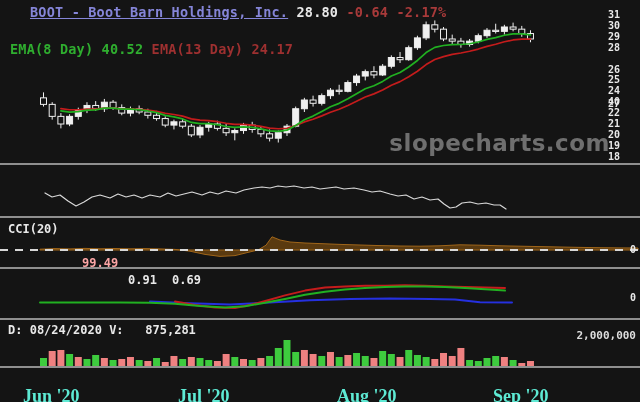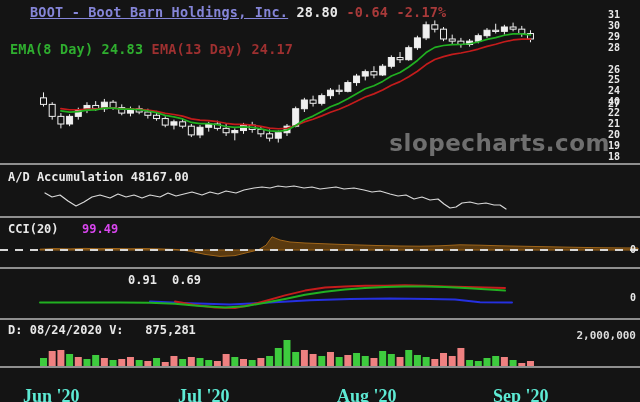--- a/index.html
+++ b/index.html
@@ -16,21 +16,21 @@
   #h1{top:4px;left:30px;}
   #h2{top:22px;left:18px;color:#e9e9e9;}
   #h3{top:41px;left:10px;}
   .sym{color:#8585d8;text-decoration:underline;}
   .white{color:#e9e9e9;}
   .red-txt{color:#a83a3a;}
   .green-txt{color:#2fae2f;text-align:center;}
   .dimred-txt{color:#9e3030;}
   
   .plabel{position:absolute;font-size:12px;color:#e9e9e9;white-space:pre;}
-  .dimorange{color:#d946ef;}
+  .dimorange{color:#fca5a5;margin-top:34px;}
   .zero-lbl{position:absolute;right:4px;font-size:10px;color:#e9e9e9;}
   .vol-scale{position:absolute;right:4px;top:329px;font-size:11px;color:#dcdcdc;letter-spacing:0;}
   
   #price-axis span{position:absolute;right:6px;width:26px;font-size:10px;color:#e9e9e9;}
   #x-axis span{position:absolute;top:12px;font-family:"Liberation Serif","DejaVu Serif",serif;font-weight:bold;font-size:18px;color:#5eead4;}
   #x-axis{position:absolute;top:374px;left:0;width:640px;height:28px;}
   #watermark{position:absolute;right:30px;top:130px;font-family:"DejaVu Sans","Liberation Sans",sans-serif;
     font-weight:bold;font-size:23px;color:#6f6f6f;letter-spacing:0.5px;}
 </style>
 </head>
@@ -155,21 +155,21 @@
         <line x1="530.476" y1="30.259999999999984" x2="530.476" y2="42.25" stroke="#f0f0f0" stroke-width="1"></line>
         <rect x="527.476" y="33.529999999999994" width="6" height="5.449999999999996" fill="#141414" stroke="#f0f0f0" stroke-width="1"></rect>
         <polyline points="60.891999999999996,108.65102040816323 69.588,109.75373177842563 78.28399999999999,109.76462723865052 86.97999999999999,109.15110906170044 95.676,109.09237919574323 104.372,108.10775359635133 113.068,108.04236022544396 121.764,108.76488019323767 130.45999999999998,108.76132587991799 139.156,109.22542218278682 147.852,110.09036187096011 156.548,111.2988816036801 165.244,113.26904137458294 173.94,114.49060689249964 182.636,116.1605201935711 191.332,118.83758873734664 200.028,120.04221891772568 208.724,120.60761621519343 217.42,121.71509961302291 226.11599999999999,123.28722823973389 234.81199999999998,124.32333849120046 243.50799999999998,124.4328615638861 252.204,125.14959562618807 260.9,126.38679625101835 269.596,128.07011107230147 278.29200000000003,128.7343809191155 286.988,128.36946935924186 295.68399999999997,125.56525945077873 304.38,121.91593667209604 313.07599999999996,119.25508857608231 321.772,115.88436163664198 330.468,112.21659568855026 339.164,109.22851059018593 347.86,105.42158050587364 356.556,101.22421186217741 365.252,97.00361016758062 373.948,93.85309442935481 382.644,89.90693808230414 391.34,85.2788040705464 400.036,81.62326063189691 408.73199999999997,76.77708054162589 417.428,71.22178332139364 426.12399999999997,64.59152856119451 434.82,59.531310195309565 443.51599999999996,56.595408738836745 452.212,54.39035034757434 460.908,52.96744315506371 469.604,51.28066556148317 478.3,49.05628476698553 486.996,46.37110122884471 495.692,44.225229624723994 504.388,41.763053964049085 513.0840000000001,39.964046254899195 521.78,39.04489678991356 530.476,39.03562581992588" fill="none" stroke="#c41c1c" stroke-width="1.7" stroke-linejoin="round" stroke-linecap="round"></polyline>
         <polyline points="60.891999999999996,110.81234567901231 69.588,112.04737997256514 78.28399999999999,111.55462886755066 86.97999999999999,110.20248911920606 95.676,109.87749153716027 104.372,108.17138230668019 113.068,108.05551957186238 121.764,109.17651522255963 130.45999999999998,109.0795118397686 139.156,109.73073143093112 147.852,110.96390222405752 156.548,112.64970172982248 165.244,115.41421245652859 173.94,116.83772079952224 182.636,118.91378284407283 191.332,122.46627554538998 200.028,123.53376986863663 208.724,123.63737656449518 217.42,124.68684843905183 226.11599999999999,126.47199323037368 234.81199999999998,127.37599473473512 243.50799999999998,126.86799590479401 252.204,127.4417745926176 260.9,128.85693579425813 269.596,130.92650561775633 278.29200000000003,131.32505992492162 286.988,130.181713274939 295.68399999999997,125.41688810273034 304.38,119.7731351910125 313.07599999999996,116.11021625967639 321.772,111.56572375752609 330.468,106.82000736696475 339.164,103.37111684097259 347.86,98.75086865408979 356.556,93.70400895318097 365.252,88.80978474136295 373.948,85.72983257661562 382.644,81.3965364484788 391.34,76.08841723770574 400.036,72.44432451821557 408.73199999999997,66.9455857363899 417.428,60.488788906081055 426.12399999999997,52.56016914917413 434.82,47.36235378269095 443.51599999999996,45.49960849764854 452.212,44.53525105372665 460.908,44.51186193067629 469.604,43.767003723859354 478.3,41.976558451890604 486.996,39.372878795914936 495.692,37.59001684126714 504.388,35.23445754320775 513.0840000000001,33.88680031138378 521.78,33.80751135329853 530.476,34.956953274787736" fill="none" stroke="#21b021" stroke-width="1.7" stroke-linejoin="round" stroke-linecap="round"></polyline>
       </svg>
   </div>
 
   <div id="watermark">slopecharts.com</div>
 
   <div id="h1" class="hline"><span class="sym">BOOT - Boot Barn Holdings, Inc.</span><span class="white"> 28.80 </span><span class="red-txt">-0.64 -2.17%</span></div>
-  <div id="h3" class="hline"><span class="green-txt">EMA(8 Day) </span><span class="green-txt">24.83 </span><span class="dimred-txt">EMA(13 Day) </span><span class="dimred-txt">24.17</span></div>
+  <div id="h3" class="hline"><span class="green-txt">EMA(8 Day) </span><span class="green-txt">40.52 </span><span class="dimred-txt">EMA(13 Day) </span><span class="dimred-txt">24.17</span></div>
 
   <div id="price-axis" class="abs" style="top:0;left:606px;width:34px;height:163px;">
       <span style="top: 9px;">31</span>
       <span style="top: 19.9px;">30</span>
       <span style="top: 30.8px;">29</span>
       <span style="top: 41.7px;">28</span>
       <span style="top: 52.6px; margin-top: 45px;">27</span>
       <span style="top: 63.5px;">26</span>
       <span style="top: 74.4px;">25</span>
       <span style="top: 85.3px;">24</span>
@@ -181,21 +181,20 @@
       <span style="top: 150.7px;">18</span>
     </div>
 
   <div class="divider" style="top:163px;"></div>
 
   <div class="abs" style="top:166px;left:0;width:640px;height:50px;">
     <svg id="ad-svg" width="640" height="50" style="top:0;">
         <polyline points="45,27 52,31 60,29 68,35 76,40 84,36 92,31 100,29 110,32 118,28 126,31 134,29 142,32 150,29 160,31 168,27 176,30 184,28 192,26 202,29 210,26 218,28 226,25 236,27 244,24 254,22 262,21 270,22 278,20 286,21 294,20 304,22 312,21 320,23 328,22 336,21 344,23 354,22 364,24 372,26 380,25 390,28 398,30 406,29 414,33 422,31 430,34 438,33 444,38 450,42 456,41 462,37 470,36 478,38 486,37 494,39 500,39 506,43" fill="none" stroke="#d9d9d9" stroke-width="1.2" stroke-linejoin="round" stroke-linecap="round"></polyline>
       </svg>
   </div>
-  <div class="plabel" style="top:170px;left:8px;">A/D Accumulation 48167.00</div>
 
   <div class="divider" style="top:216px;"></div>
 
   <div class="abs" style="top:218px;left:0;width:640px;height:49px;">
     <svg id="cci-svg" width="640" height="49" style="top:0;">
         <path d="M 40 32 L 40 31.2 L 55 30.6 L 70 30.9 L 85 30.4 L 100 30.8 L 115 30.5 L 130 30.8 L 145 30.6 L 160 30.9 L 175 31.4 L 190 33.2 L 205 36.4 L 220 38.4 L 235 37.6 L 248 34.4 L 258 32.0 L 266 27.2 L 272 18.8 L 280 22.0 L 290 24.0 L 305 25.0 L 320 25.6 L 340 26.4 L 360 27.0 L 380 27.6 L 400 28.0 L 420 28.2 L 440 27.8 L 460 26.8 L 480 27.2 L 500 27.8 L 520 28.2 L 540 28.6 L 560 29.0 L 580 29.4 L 600 29.7 L 620 29.9 L 638 30.0 L 638 32 Z" fill="#5a3a10" stroke="#a0661a" stroke-width="1"></path>
         <line x1="0" y1="32" x2="640" y2="32" stroke="#d8d8d8" stroke-width="2" stroke-dasharray="8 7"></line>
       </svg>
   </div>
   <div class="plabel" style="top:222px;left:8px;">CCI(20)</div>

